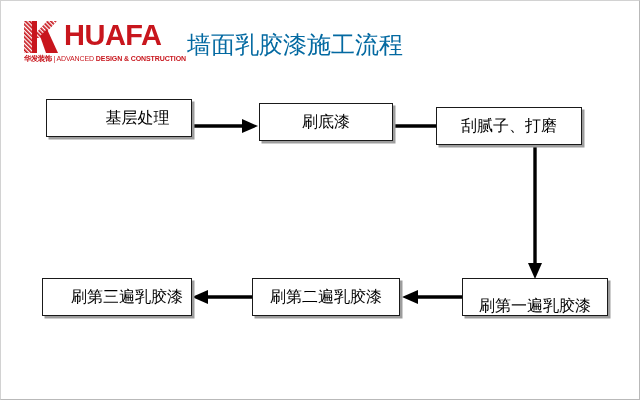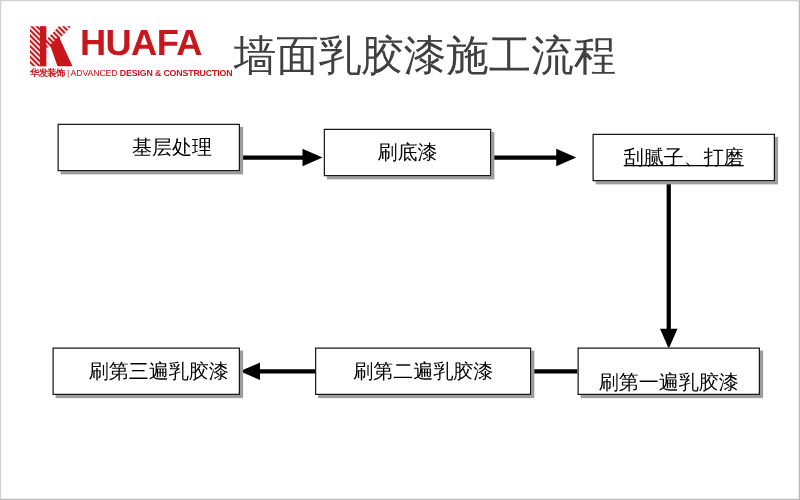--- a/index.html
+++ b/index.html
@@ -89,23 +89,23 @@
   }
   #brand-tagline .en-bold {
     font-weight: bold;
     letter-spacing: -0.1px;
   }
 
   #page-title {
     position: absolute;
     left: 186px;
     top: 22px;
-    font-size: 34px;
+    font-size: 24px;
     line-height: 44px;
-    color: #404040;
+    color: #0369a1;
     white-space: nowrap;
     font-family: "DejaVu Sans", "Liberation Sans", sans-serif;
   }
 
   
   #flow {
     position: absolute;
     left: 0;
     top: 0;
     width: 640px;
@@ -126,23 +126,23 @@
     font-size: 16px;
     line-height: 18px;
     color: #000000;
     white-space: nowrap;
     font-family: "DejaVu Sans", "Liberation Sans", sans-serif;
   }
 
   
   #node-1 { left: 45px;  top: 98px; width: 146px; height: 38px; padding-left: 37px; }
   #node-2 { left: 258px; top: 102px; width: 134px; height: 38px; }
-  #node-3 { left: 473px; top: 106px; width: 146px; height: 38px; text-decoration: underline; }
+  #node-3 { left: 435px; top: 106px; width: 146px; height: 38px; }
   #node-4 { left: 461px; top: 277px; width: 146px; height: 38px; align-items: flex-end; }
-  #node-5 { left: 251px; top: 277px; width: 173px; height: 38px; }
+  #node-5 { left: 251px; top: 277px; width: 148px; height: 38px; }
   #node-6 { left: 41px;  top: 277px; width: 150px; height: 38px; padding-left: 20px; }
 
   .edge { position: absolute; }
   .edge svg { display: block; overflow: visible; }
 </style>
 </head>
 <body>
 
 <div id="page">
 

